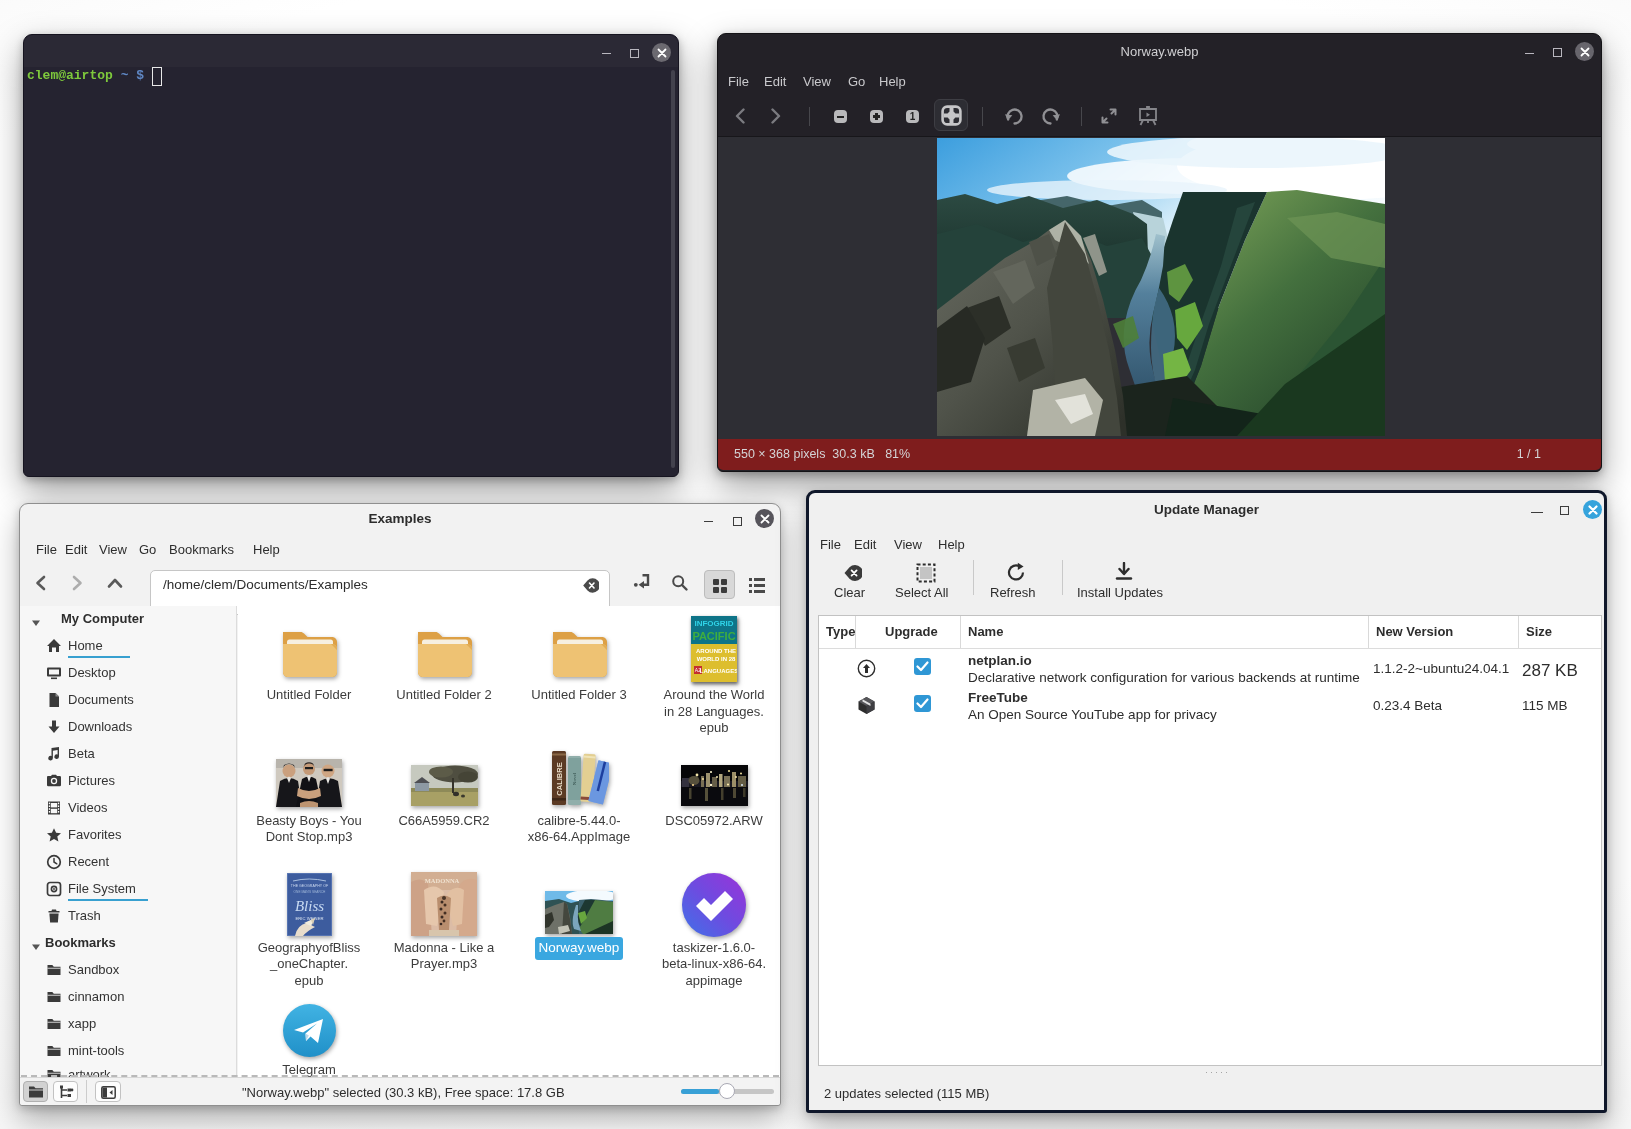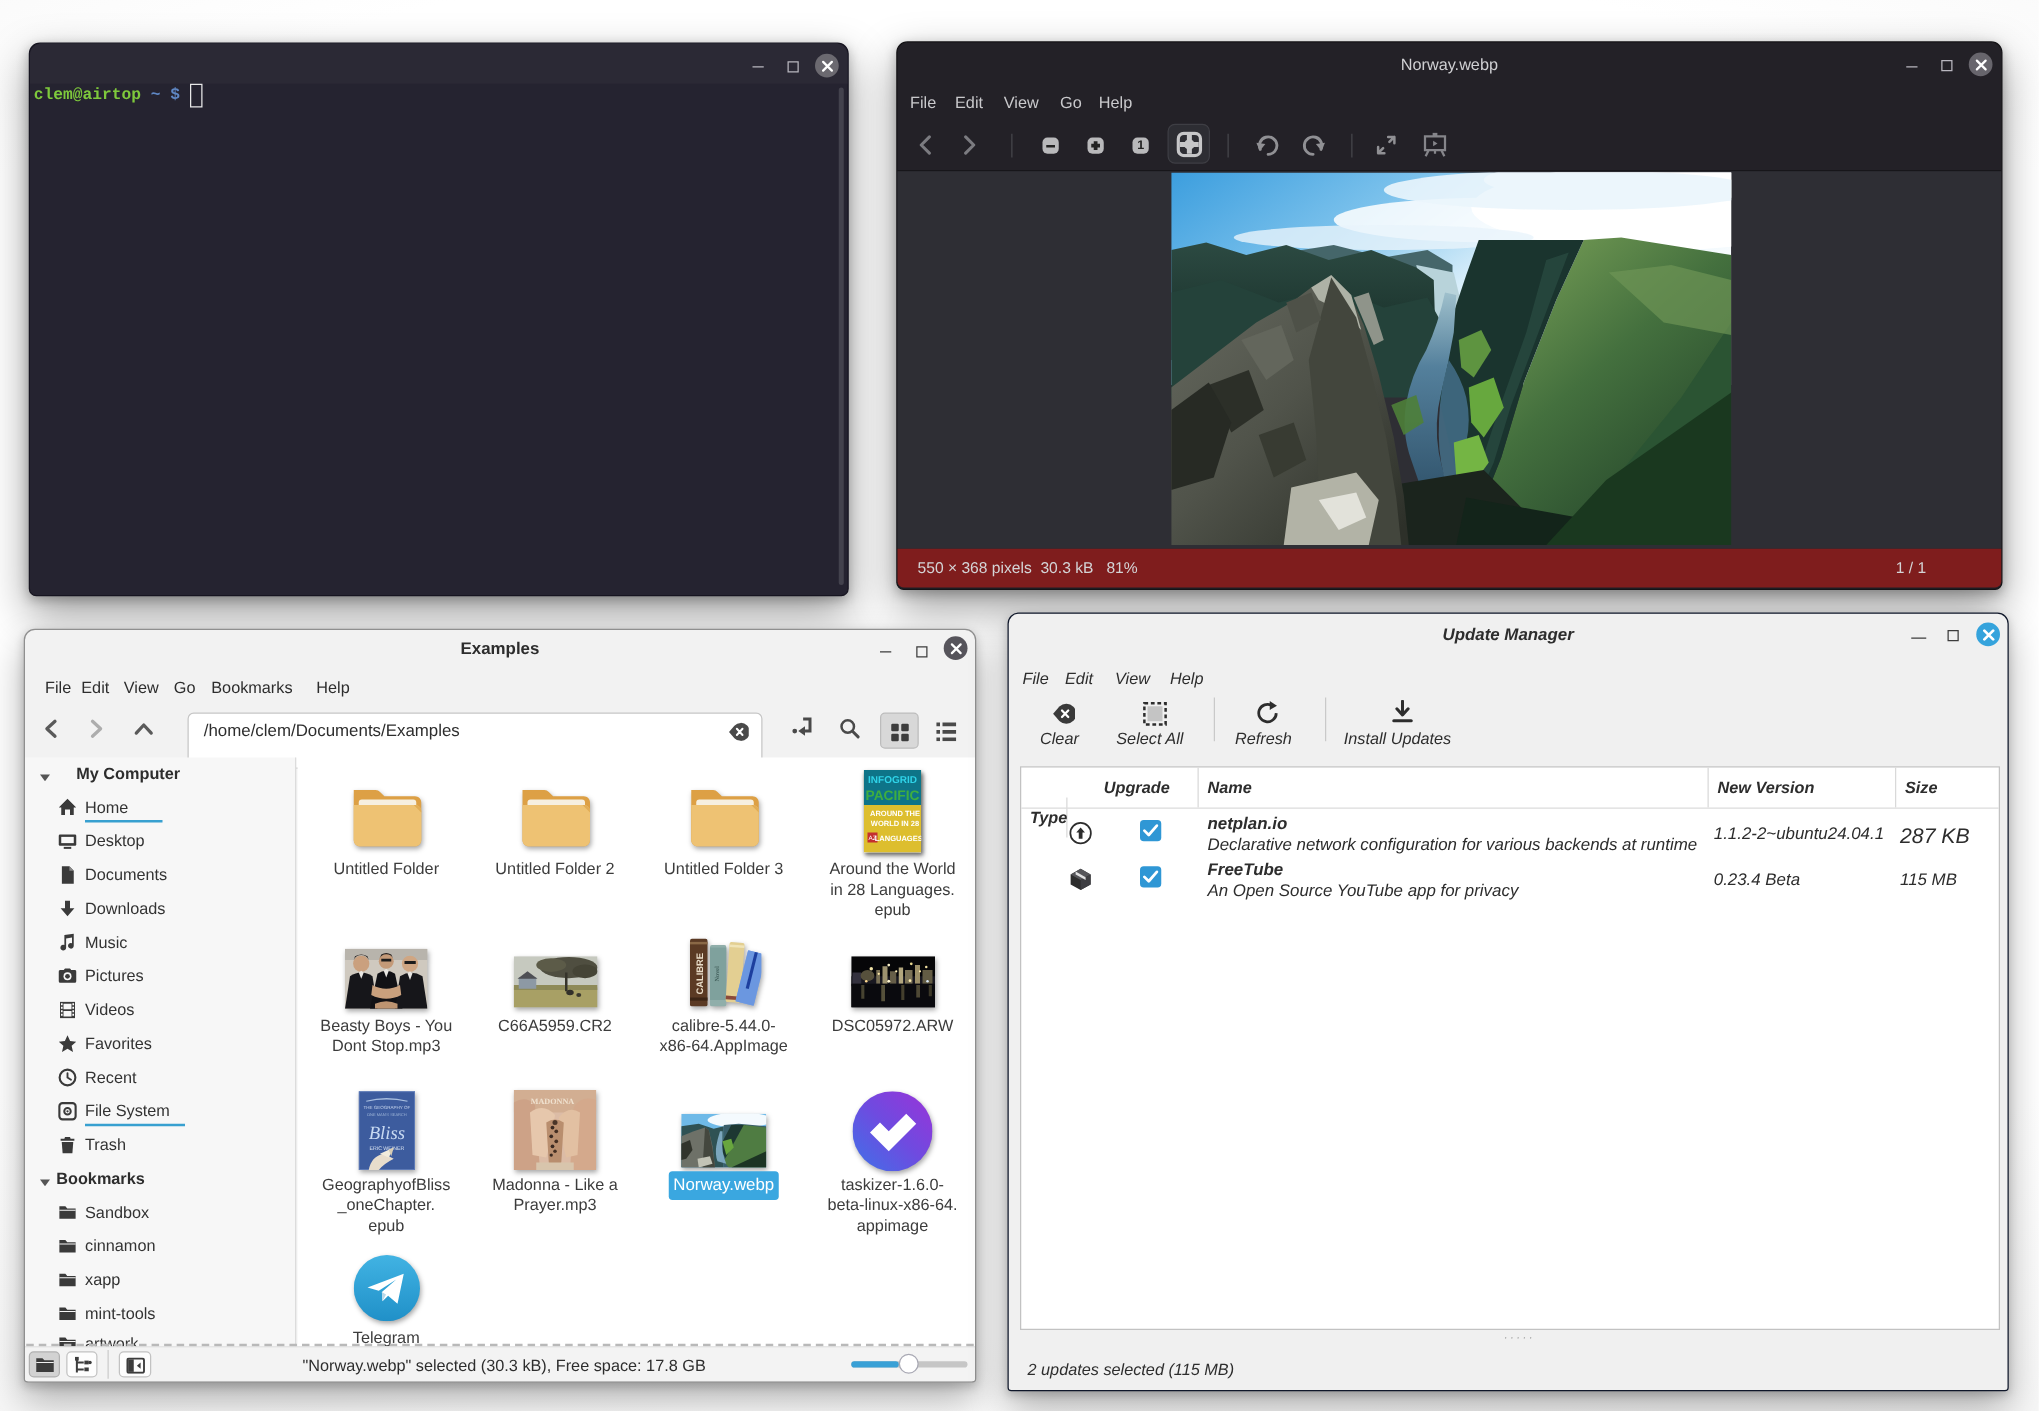--- a/index.html
+++ b/index.html
@@ -62,23 +62,22 @@
 .srow { position:absolute; left:0; width:100%; height:27px; }
 .srow .sic { position:absolute; left:26px; top:5px; width:16px; height:16px; }
 .srow .stx { position:absolute; left:48px; top:5px; font-size:13px; color:#333; }
 .icell { position:absolute; width:120px; text-align:center; }
 .ilabel { font-size:13px; color:#3c3c3c; line-height:16.5px; }
 
 
 #updates {
   left:806px; top:490px; width:801px; height:623px;
   background:#f0f0f0; border-radius:9px 9px 3px 3px;
-  border:1px solid #0f172a;
+  border:3px solid #0f172a;
   box-shadow:0 14px 30px rgba(0,0,0,.30), 0 3px 8px rgba(0,0,0,.18);
-  font-style:italic;
 }
 #updates .title { position:absolute; width:100%; top:9px; text-align:center; font-size:13.5px; font-weight:bold; color:#2d2d2d; }
 #updates .menubar span { position:absolute; font-size:13px; color:#2d2d2d; }
 #updates .list { position:absolute; left:9px; top:122px; width:784px; height:451px; background:#fff; border:1px solid #c2c2c2; }
 #updates .status { position:absolute; left:15px; bottom:9px; font-size:13px; color:#2d2d2d; }
 .uth { position:absolute; top:0; height:32px; border-right:1px solid #d9d9d9; }
 .uth span { position:absolute; left:7px; top:8px; font-size:13px; font-weight:bold; color:#2d2d2d; }
 .checkbox { position:absolute; width:17px; height:17px; background:#2f97d5; border-radius:3px; }
 .checkbox svg { position:absolute; left:2px; top:3px; }
 </style>
@@ -324,21 +323,21 @@
 <div class="srow" style="top:107.5px;">
         <div class="sic"><svg width="16" height="16" viewBox="0 0 16 16">
             <path d="M6 1.5 H10 V7.5 H13.5 L8 14 L2.5 7.5 H6 Z" fill="#3a3a3a"></path>
           </svg></div>
         <div class="stx">Downloads</div>
       </div>
 <div class="srow" style="top:134.5px;">
         <div class="sic"><svg width="16" height="16" viewBox="0 0 16 16">
             <path d="M5.5 2 L13 1 V10.6 A2.3 2.3 0 1 1 11.6 8.5 V4 L6.9 4.7 V12.1 A2.3 2.3 0 1 1 5.5 10 Z" fill="#3a3a3a"></path>
           </svg></div>
-        <div class="stx">Music</div>
+        <div class="stx">Beta</div>
       </div>
 <div class="srow" style="top:161.5px;">
         <div class="sic"><svg width="16" height="16" viewBox="0 0 16 16">
             <path d="M5 3 L6 1.8 H10 L11 3 H14 A1.2 1.2 0 0 1 15 4.4 V12 A1.2 1.2 0 0 1 13.8 13.2 H2.2 A1.2 1.2 0 0 1 1 12 V4.4 A1.2 1.2 0 0 1 2.2 3 Z" fill="#3a3a3a"></path>
             <circle cx="8" cy="8" r="3.2" fill="#f7f7f7"></circle>
             <circle cx="8" cy="8" r="1.9" fill="#3a3a3a"></circle>
           </svg></div>
         <div class="stx">Pictures</div>
       </div>
 <div class="srow" style="top:188.5px;">
@@ -740,21 +739,21 @@
       </svg>
     <div class="abs" style="left:181px; top:30px; font-size:13px; color:#2d2d2d;">Refresh</div>
     <div class="abs" style="left:253px; top:5px; width:1px; height:35px; background:#c9c9c9;"></div>
     <svg class="abs" style="left:306px; top:7px;" width="18" height="20" viewBox="0 0 18 20">
         <path d="M9 1 V11 M4.5 7 L9 12 L13.5 7" stroke="#2d2d2d" stroke-width="2.4" fill="none" stroke-linecap="round" stroke-linejoin="round"></path>
         <path d="M2 16.5 H16" stroke="#2d2d2d" stroke-width="2.4" stroke-linecap="round"></path>
       </svg>
     <div class="abs" style="left:268px; top:30px; font-size:13px; color:#2d2d2d;">Install Updates</div>
 </div>
   <div class="list" id="ulist">
-    <div class="uth" style="left:0; width:37px;margin-top:24px;">
+    <div class="uth" style="left:0; width:37px;">
         <span>Type</span>
       </div>
     <div class="uth" style="left:59px; width:83px;">
         <span>Upgrade</span>
       </div>
     <div class="uth" style="left:142px; width:408px;">
         <span>Name</span>
       </div>
     <div class="uth" style="left:550px; width:150px;">
         <span>New Version</span>

